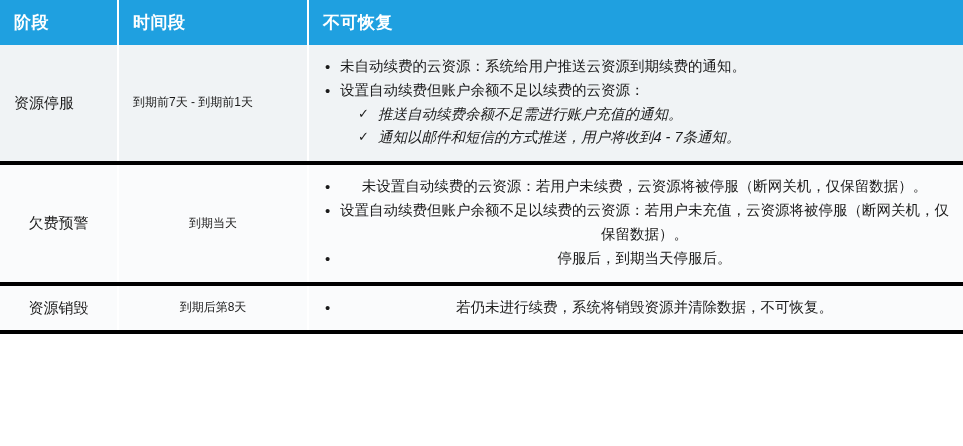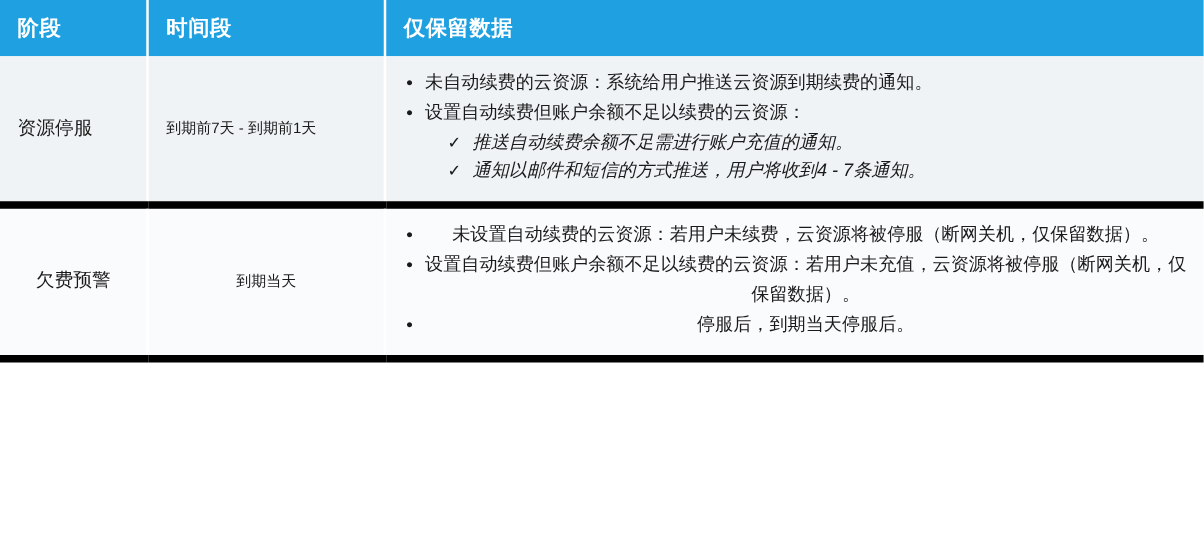--- a/index.html
+++ b/index.html
@@ -38,21 +38,21 @@
     border-right: 2px solid #ffffff;
     letter-spacing: 0.5px;
   }
   thead th:last-child { border-right: none; }
 
   tbody td {
     font-size: 14.5px;
     color: #1a1a1a;
     vertical-align: middle;
     padding: 10px 14px;
-    border-bottom: 6px solid #000000;
+    border-bottom: 4px solid #000000;
     border-right: 2px solid #ffffff;
     line-height: 1.62;
   }
   tbody td:last-child { border-right: none; }
 
   tbody tr.row-odd td { background: #f0f3f5; }
   tbody tr.row-even td { background: #fafbfc; text-align: center; }
 
   tbody td.cell-stage { font-size: 15px; }
   tbody td.cell-period { font-size: 12px; }
@@ -105,21 +105,21 @@
   <table class="mechanism-table">
     <colgroup>
       <col class="c1">
       <col class="c2">
       <col class="c3">
     </colgroup>
     <thead>
       <tr>
         <th>阶段</th>
         <th>时间段</th>
-        <th>仅保留数据</th>
+        <th>不可恢复</th>
       </tr>
     </thead>
     <tbody id="table-body">
         <tr class="row-odd">
           <td class="cell-stage">资源停服</td>
           <td class="cell-period">到期前7天 - 到期前1天</td>
           <td class="cell-mechanism">
             <ul class="bullets">
               <li><span>未自动续费的云资源：系统给用户推送云资源到期续费的通知。</span></li>
               <li><span>设置自动续费但账户余额不足以续费的云资源：</span><div class="sub-wrap">
@@ -135,15 +135,24 @@
           <td class="cell-stage">欠费预警</td>
           <td class="cell-period">到期当天</td>
           <td class="cell-mechanism">
             <ul class="bullets">
               <li><span>未设置自动续费的云资源：若用户未续费，云资源将被停服（断网关机，仅保留数据）。</span></li>
               <li><span>设置自动续费但账户余额不足以续费的云资源：若用户未充值，云资源将被停服（断网关机，仅保留数据）。</span></li>
               <li><span>停服后，到期当天停服后。</span></li>
             </ul>
           </td>
         </tr>
+        <tr class="row-even">
+          <td class="cell-stage">资源销毁</td>
+          <td class="cell-period">到期后第8天</td>
+          <td class="cell-mechanism">
+            <ul class="bullets">
+              <li><span>若仍未进行续费，系统将销毁资源并清除数据，不可恢复。</span></li>
+            </ul>
+          </td>
+        </tr>
       </tbody>
   </table>
 </div>
 
 </body></html>

